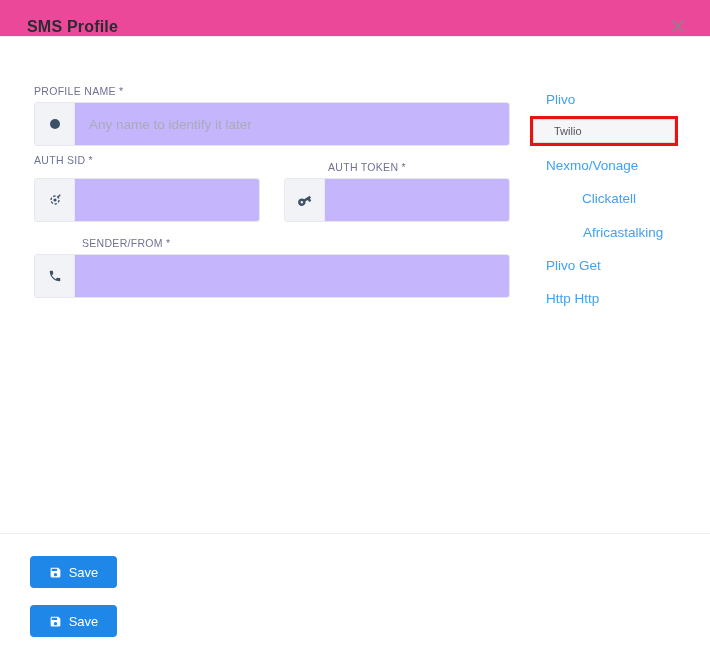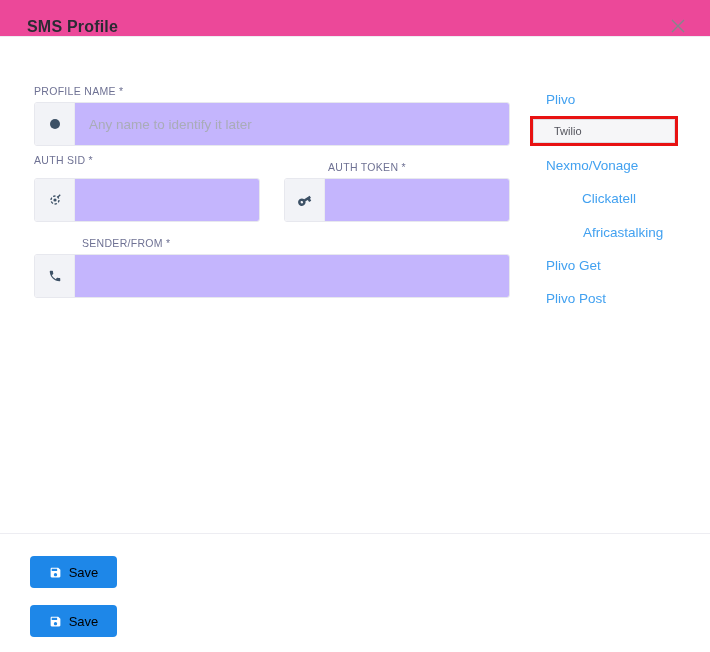--- a/index.html
+++ b/index.html
@@ -85,21 +85,21 @@
     font-size: 11px; color: #53545c; cursor: pointer;
   }
 
   
   .footer-divider {
     position: absolute; left: 0; right: 0; top: 533px; height: 0;
     border-top: 1px solid #ededf2;
   }
   .save-btn {
     position: absolute; left: 30px; width: 87px; height: 32px;
-    background: #1e87e8; color: #000000; border: none; border-radius: 4px;
+    background: #1e87e8; color: #ffffff; border: none; border-radius: 4px;
     font-size: 13px; font-family: "Liberation Sans", sans-serif;
     display: flex; align-items: center; justify-content: center; gap: 7px;
     cursor: pointer;
   }
   #save-btn-1 { top: 556px; }
   #save-btn-2 { top: 605px; }
 
   .icon-svg { display: block; }
 </style>
 </head>
@@ -162,21 +162,21 @@
 <a class="provider-link" id="prov-plivo">Plivo</a>
 
 <div class="highlight-box">
   <div class="provider-selected">Twilio</div>
 </div>
 
 <a class="provider-link" id="prov-nexmo">Nexmo/Vonage</a>
 <a class="provider-link" id="prov-click">Clickatell</a>
 <a class="provider-link" id="prov-africa">Africastalking</a>
 <a class="provider-link" id="prov-httpget">Plivo Get</a>
-<a class="provider-link" id="prov-httppost">Plivo Post</a>
+<a class="provider-link" id="prov-httppost">Http Http</a>
 
 <div class="footer-divider"></div>
 
 <button class="save-btn" id="save-btn-1">
   <span>
     <svg class="icon-svg" width="13" height="13" viewBox="0 0 24 24">
       <path fill="#ffffff" d="M17 3H5c-1.11 0-2 .9-2 2v14c0 1.1.89 2 2 2h14c1.1 0 2-.9 2-2V7l-4-4zm-5 16c-1.66 0-3-1.34-3-3s1.34-3 3-3 3 1.34 3 3-1.34 3-3 3zm3-10H5V5h10v4z"></path>
     </svg>
   </span>
   <span>Save</span>

